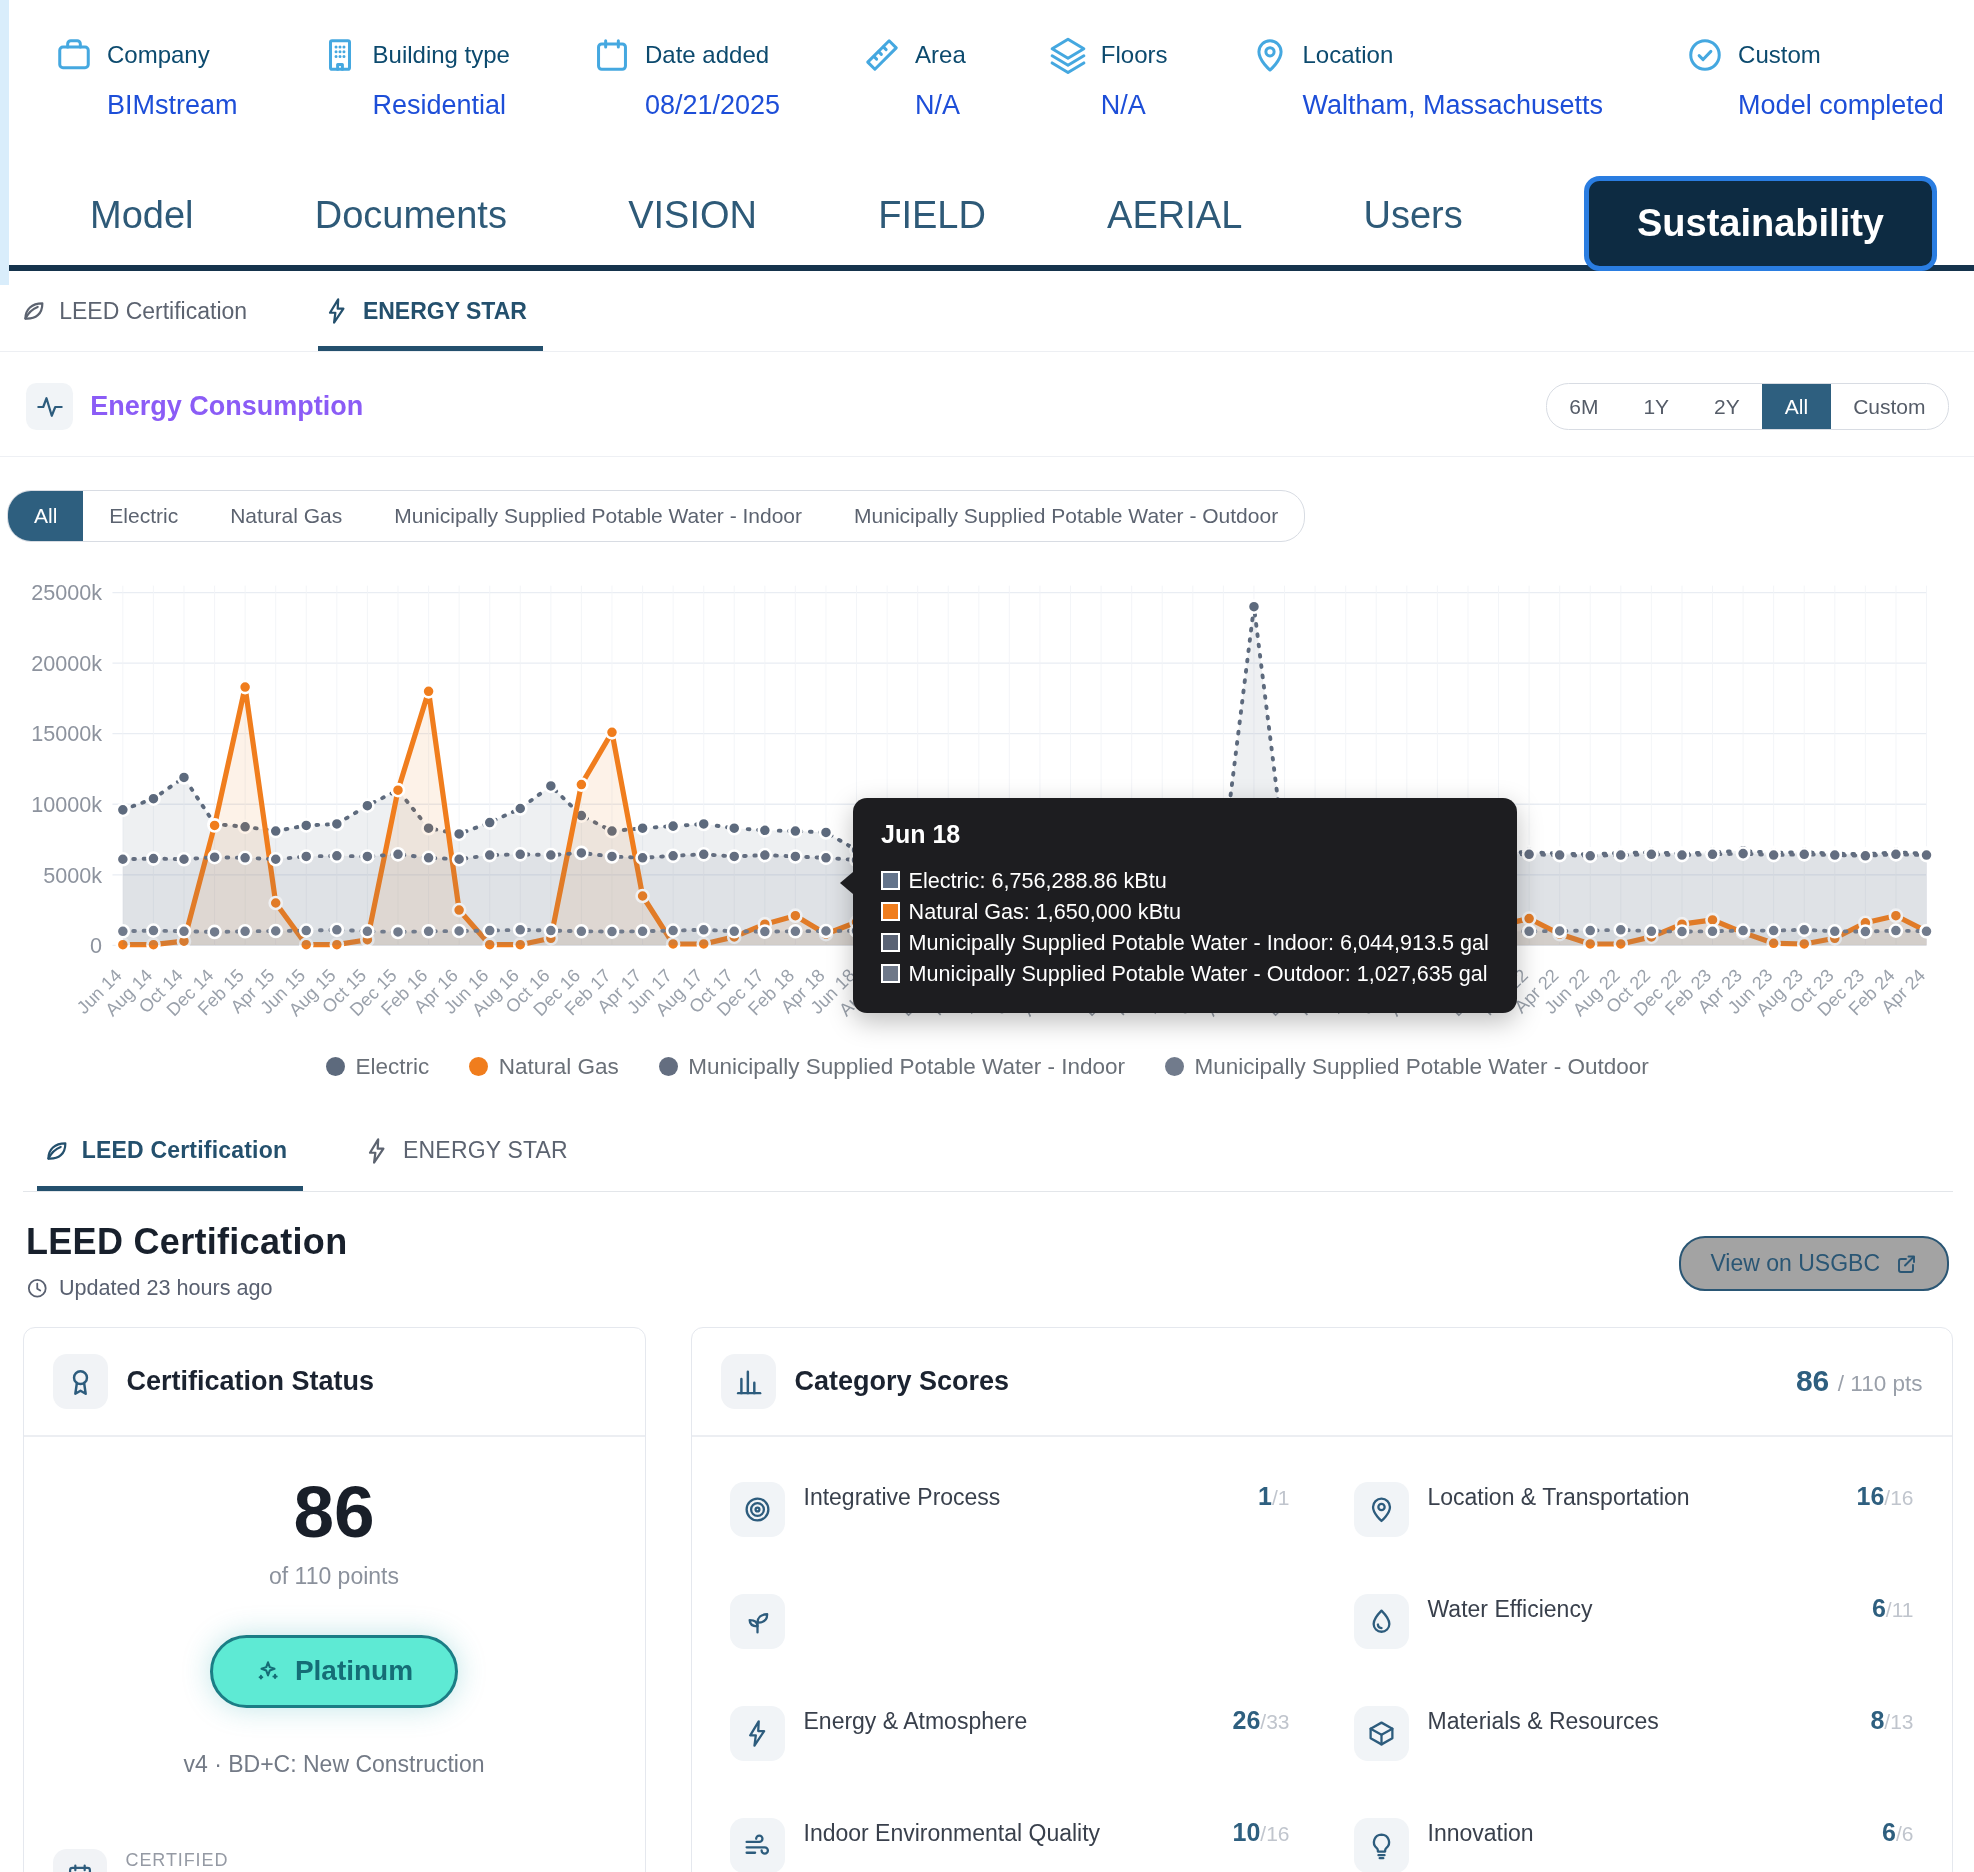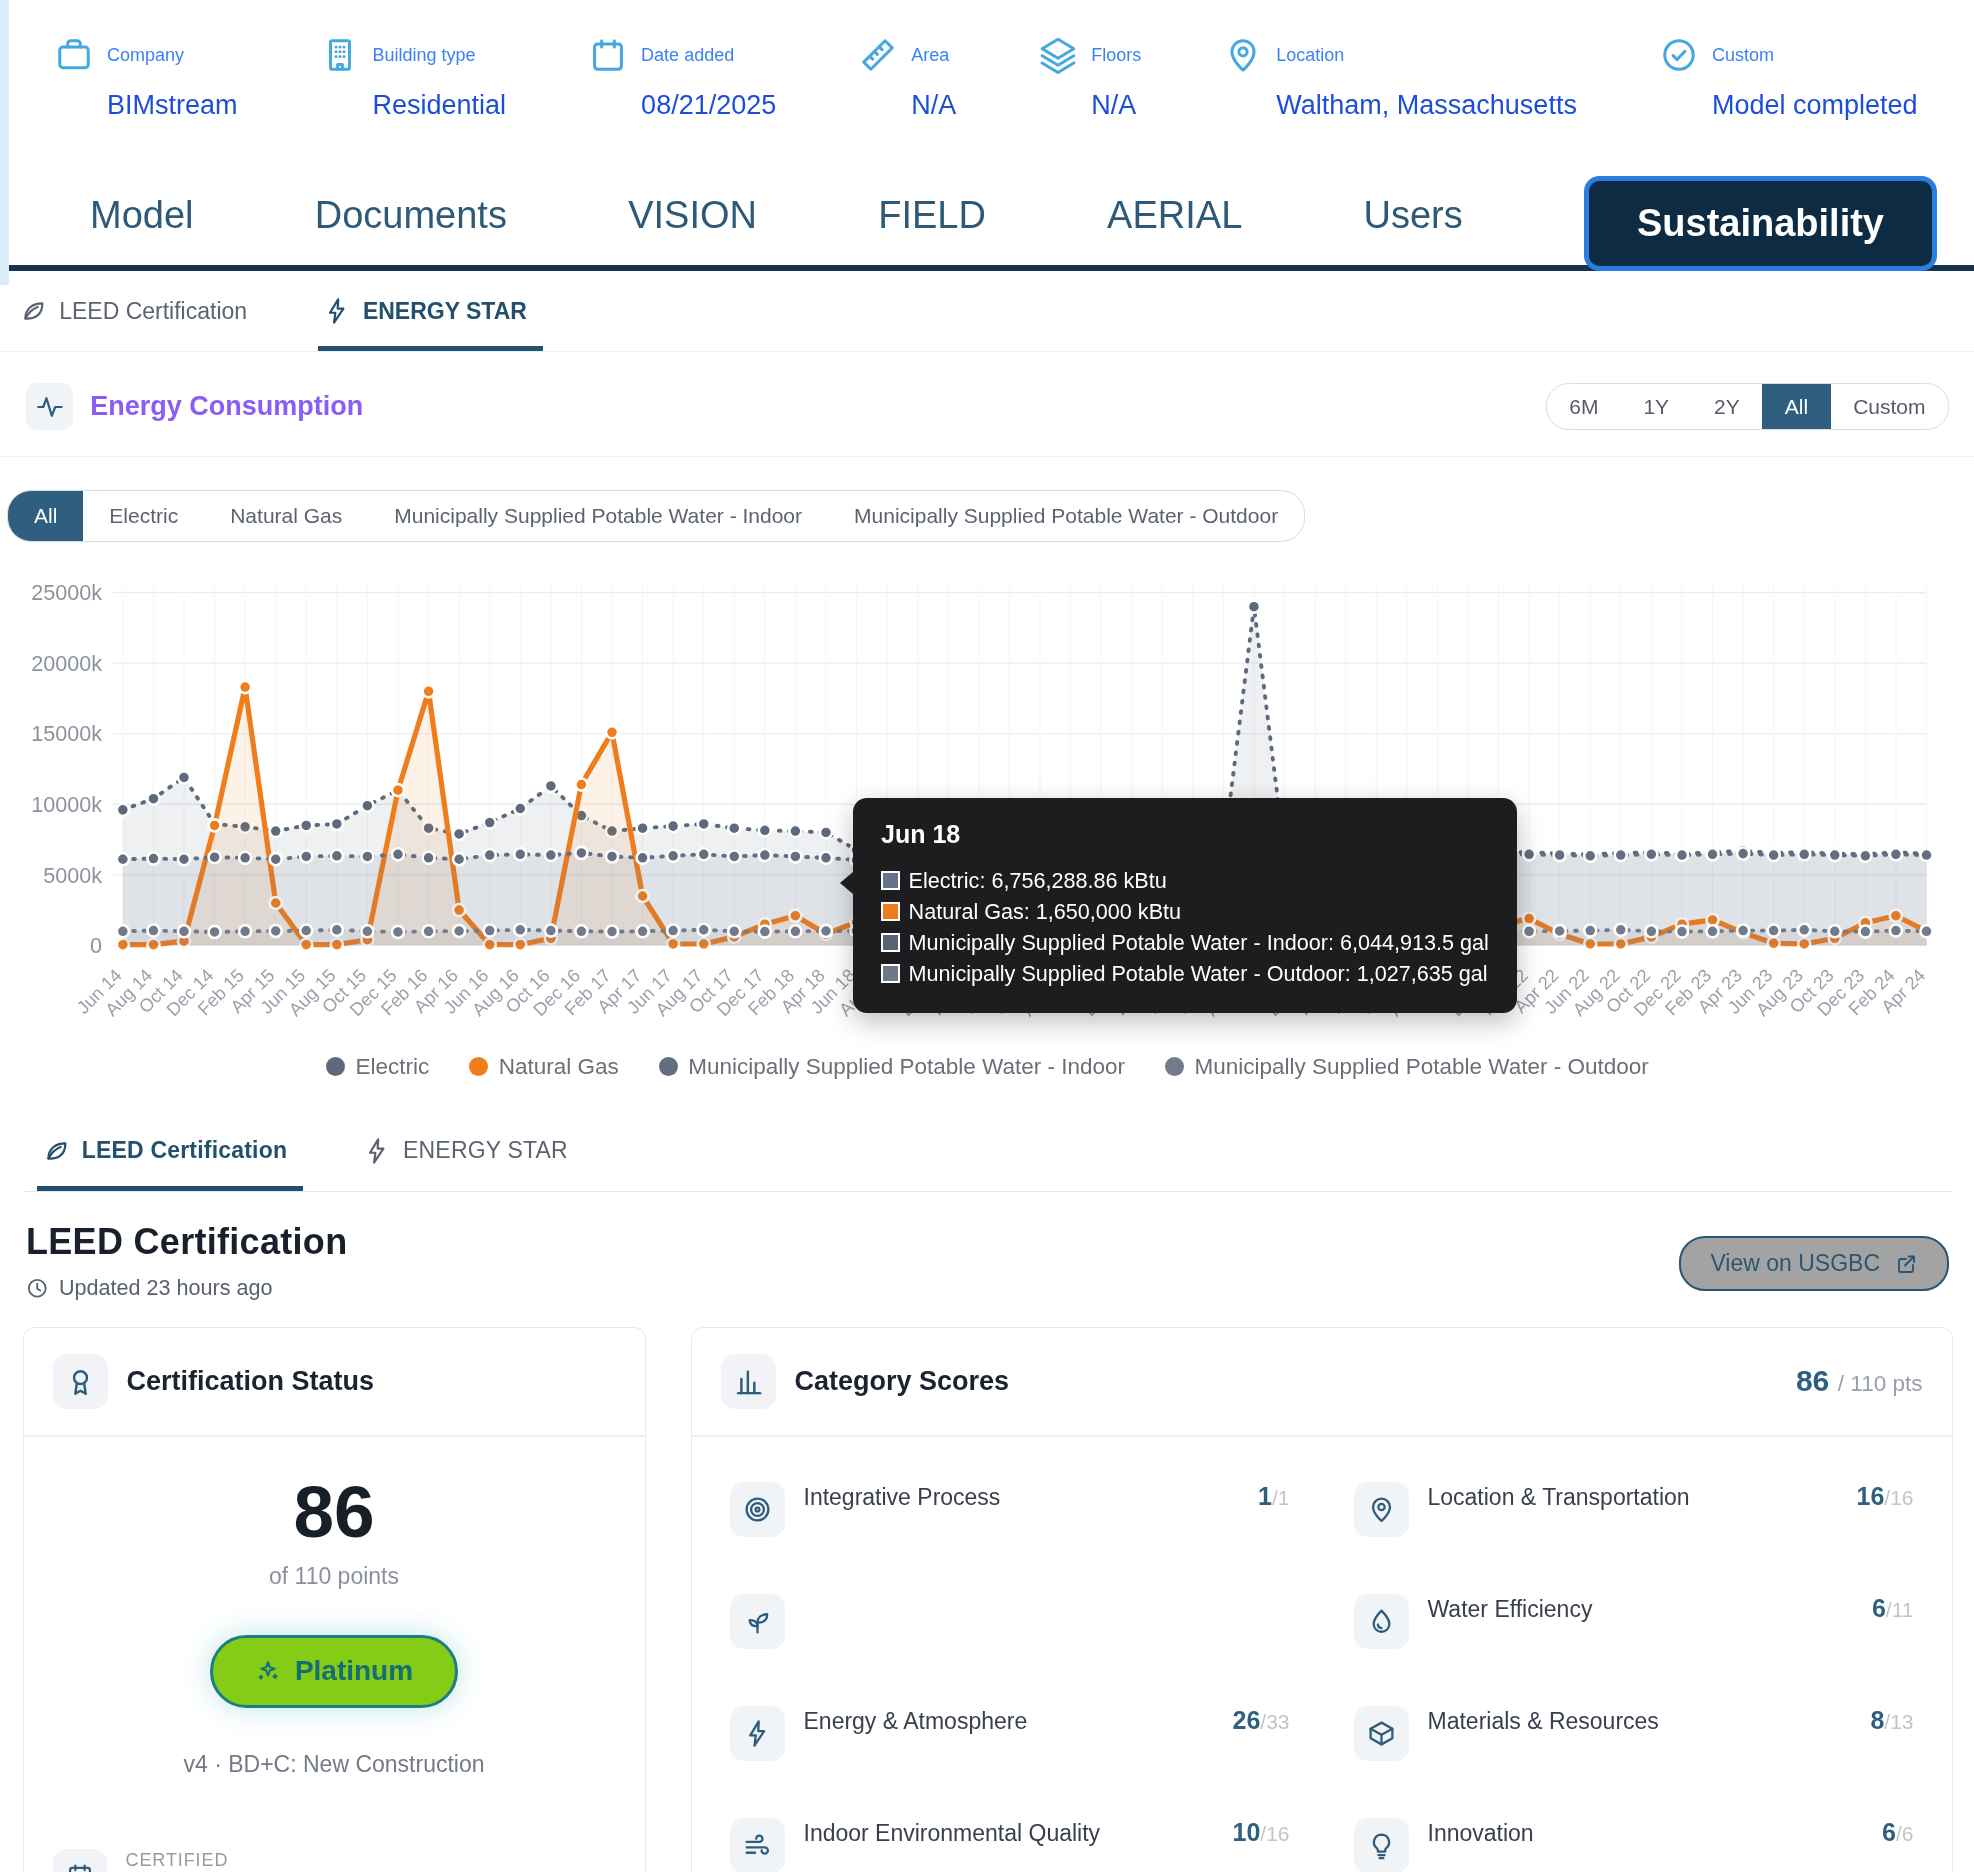--- a/index.html
+++ b/index.html
@@ -9,21 +9,21 @@
     font-family:"Liberation Sans", sans-serif; color:#23272f;
   }
   .edge-strip { position:absolute; left:0; top:0; width:8.6px; height:285px; background:#d9edfb; }
 
   
   .info-bar { display:flex; gap:83px; padding:36px 0 22.5px 55px; background:#fff; }
   .info-field { display:flex; flex-direction:column; }
   .info-top { display:flex; align-items:center; gap:14px; }
   .info-icon { width:38px; height:38px; color:#45a8e0; flex:none; }
   .info-icon svg { width:100%; height:100%; }
-  .info-label { font-size:18px; color:#3b82f6; }
+  .info-label { font-size:24px; color:#0c4a6e; }
   .info-value { font-size:27px; color:#1d4ed8; margin-top:15.6px; padding-left:52px; white-space:nowrap; }
 
   
   .main-tabs { display:flex; align-items:center; justify-content:space-between;
     padding:22.5px 38px 0 90px; border-bottom:6px solid #15334c; height:128px; }
   .main-tab { font-size:38px; color:#2e5a78; font-weight:500; cursor:pointer; white-space:nowrap; }
   .main-tab.active {
     background:#0d2b42; color:#ffffff; border:5.2px solid #2a7de1; border-radius:15.6px;
     padding:21px 48px; font-weight:600; margin-bottom:-15.6px; position:relative; z-index:2;
   }
@@ -93,21 +93,21 @@
     display:flex; align-items:center; justify-content:center; flex:none; }
   .card-head-icon svg { width:31px; height:31px; }
   .card-title { font-size:27px; font-weight:700; color:#1b2330; }
   .card-divider { height:1.7px; background:#eceef2; }
 
   .cert-card { flex:0 0 623px; display:flex; flex-direction:column; }
   .cert-body { padding:38px 35px 26px; text-align:center; }
   .cert-points { font-size:73px; font-weight:700; color:#191f29; line-height:1; }
   .cert-caption { font-size:23px; color:#8b919c; margin-top:15.6px; }
   .platinum-pill { display:inline-flex; align-items:center; gap:14px; margin-top:45px;
-    border:3.5px solid #1b7d85; background:#84cc16; border-radius:864px; padding:17.3px 42px;
+    border:3.5px solid #1b7d85; background:#5eead4; border-radius:864px; padding:17.3px 42px;
     box-shadow:0 0 29px rgba(27,160,170,.28); }
   .platinum-pill .sicon { width:26px; height:26px; color:#156d76; }
   .platinum-pill .sicon svg { width:100%; height:100%; }
   .platinum-text { font-size:28px; font-weight:700; color:#156d76; }
   .cert-system { font-size:23px; color:#737a86; margin-top:43px; }
   .cert-rows { padding:22.5px 29px 0; text-align:left; }
   .cert-row { display:flex; align-items:flex-start; gap:19px; margin-top:22.5px; }
   .cert-row-icon { width:54px; height:54px; background:#f1f3f6; border-radius:14px; color:#2d5c7d;
     display:flex; align-items:center; justify-content:center; flex:none; }
   .cert-row-icon svg { width:28px; height:28px; }

